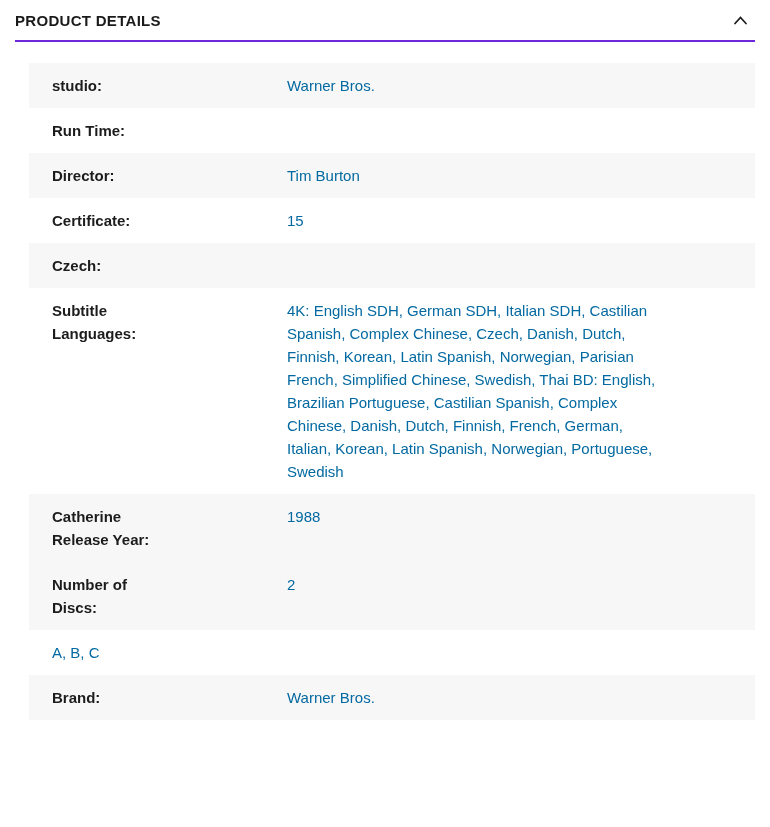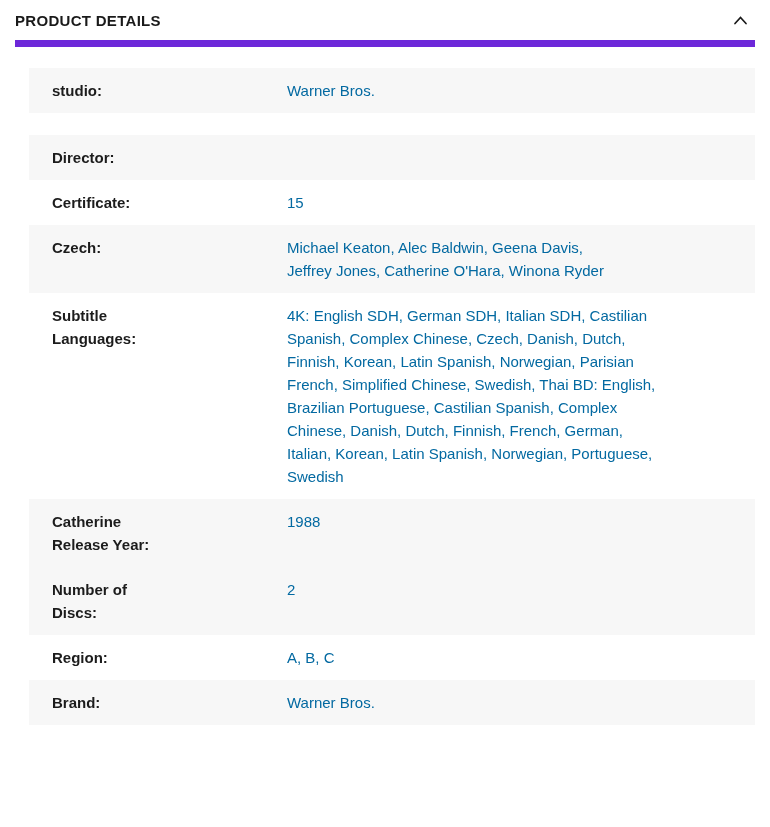--- a/index.html
+++ b/index.html
@@ -8,21 +8,21 @@
     width: 770px;
     height: 827px;
     font-family: "Liberation Sans", "DejaVu Sans", sans-serif;
     color: #1d1d1d;
     overflow: hidden;
   }
   .section { width: 770px; }
   .header {
     margin: 0 15px;
     padding: 12px 0 11px 0;
-    border-bottom: 7px solid #6d28d9;
+    border-bottom: 2px solid #6d28d9;
     display: flex;
     align-items: center;
     justify-content: space-between;
     cursor: pointer;
   }
   .header h2 {
     font-size: 15px;
     font-weight: bold;
     letter-spacing: 0.3px;
     color: #1a1a1a;
@@ -74,32 +74,32 @@
       </svg>
     </span>
   </div>
 
   <div class="spec-table" id="spec-table">
       <div class="row alt">
         <span class="label">studio:</span>
         <span class="value">Warner Bros.</span>
       </div>
       <div class="row">
+        <span class="label">Run Time:</span>
       </div>
       <div class="row alt">
         <span class="label">Director:</span>
+        <span class="value">Tim Burton</span>
       </div>
       <div class="row">
         <span class="label">Certificate:</span>
         <span class="value">15</span>
       </div>
       <div class="row alt">
         <span class="label">Czech:</span>
-        <span class="value">Michael Keaton, Alec Baldwin, Geena Davis,
-Jeffrey Jones, Catherine O'Hara, Winona Ryder</span>
       </div>
       <div class="row">
         <span class="label">Subtitle
 Languages:</span>
         <span class="value">4K: English SDH, German SDH, Italian SDH, Castilian
 Spanish, Complex Chinese, Czech, Danish, Dutch,
 Finnish, Korean, Latin Spanish, Norwegian, Parisian
 French, Simplified Chinese, Swedish, Thai BD: English,
 Brazilian Portuguese, Castilian Spanish, Complex
 Chinese, Danish, Dutch, Finnish, French, German,
@@ -110,21 +110,20 @@
         <span class="label">Catherine
 Release Year:</span>
         <span class="value">1988</span>
       </div>
       <div class="row alt">
         <span class="label">Number of
 Discs:</span>
         <span class="value">2</span>
       </div>
       <div class="row">
-        <span class="label">Region:</span>
         <span class="value">A, B, C</span>
       </div>
       <div class="row alt">
         <span class="label">Brand:</span>
         <span class="value">Warner Bros.</span>
       </div>
     </div>
 </div>
 
 </body></html>

